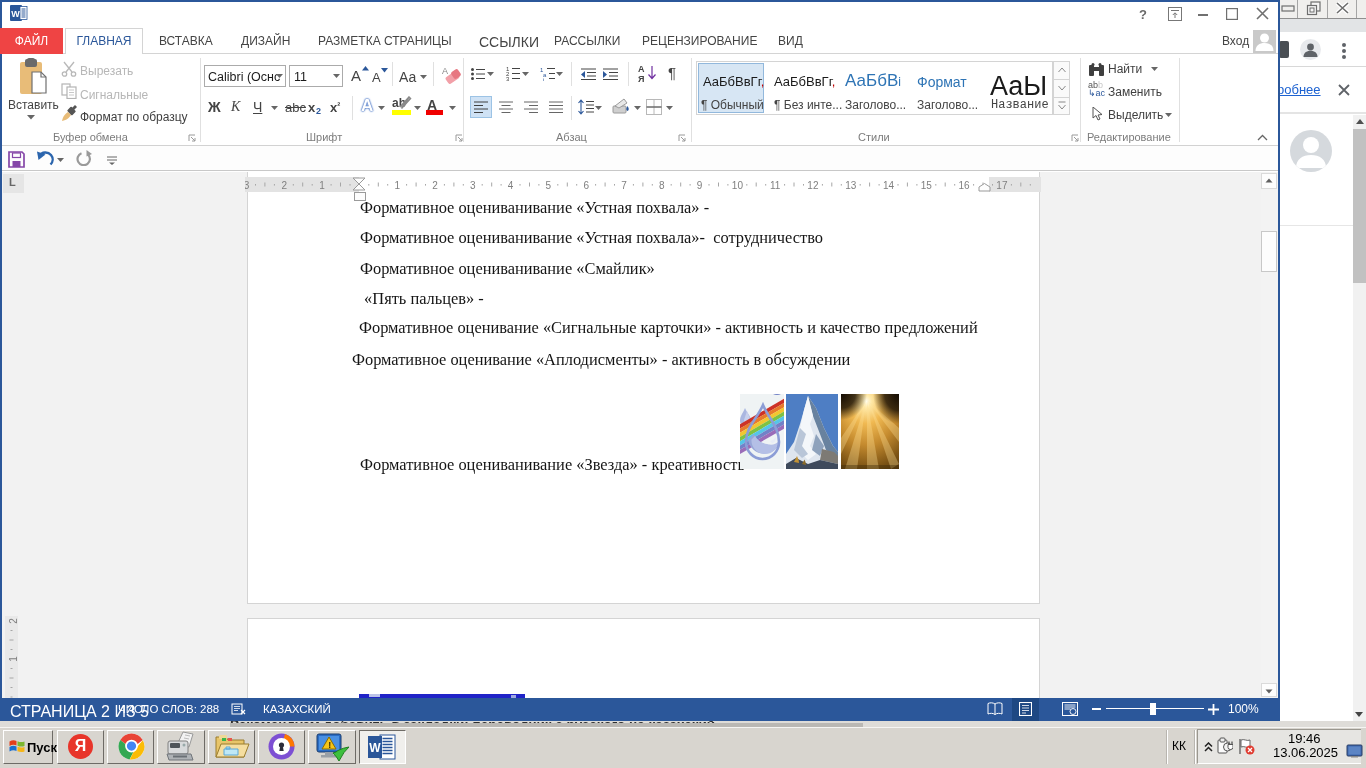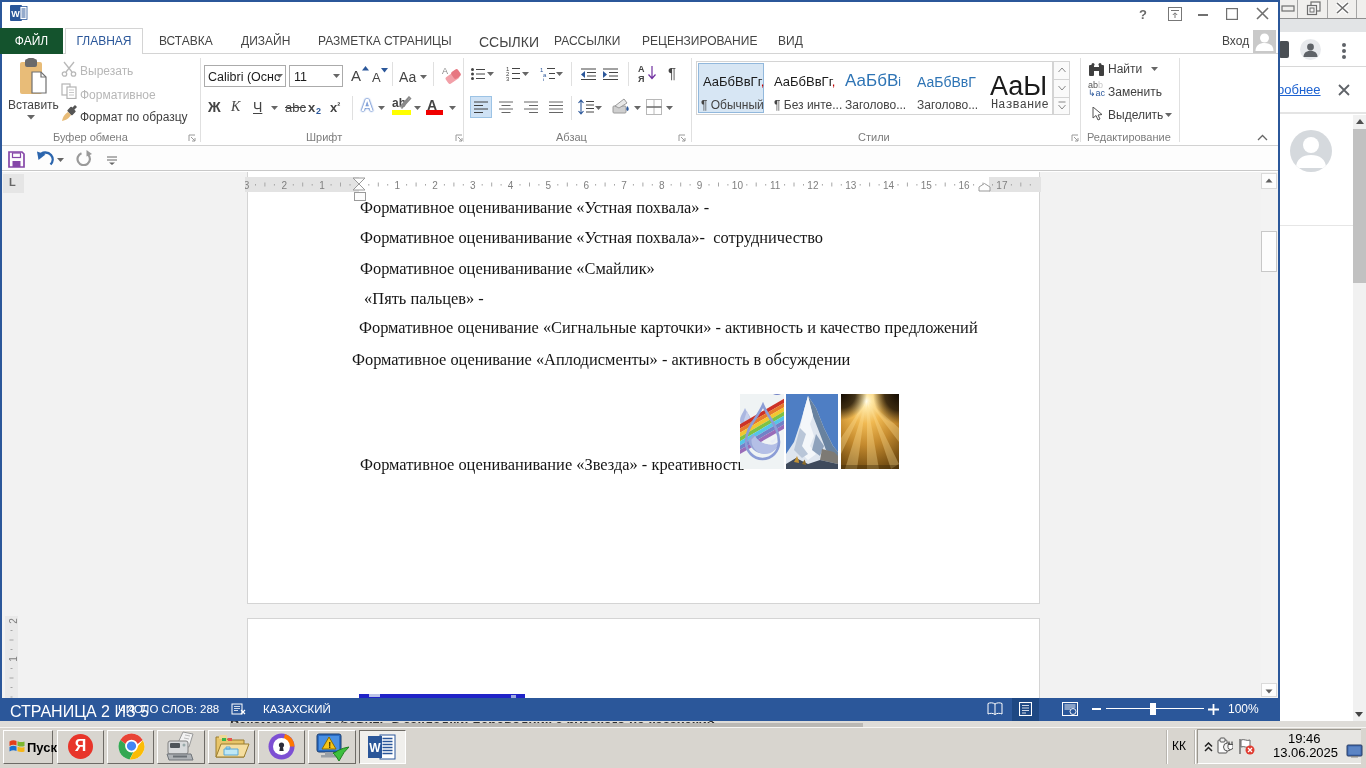--- a/index.html
+++ b/index.html
@@ -90,21 +90,21 @@
     </svg>
 <div class="a" style="left:1198px;top:14px;width:10px;height:2px;background:#707070;"></div>
 <svg class="a" style="left:1226px;top:8px;" width="12" height="12">
       <rect x="0.5" y="0.5" width="11" height="11" fill="none" stroke="#707070" stroke-width="1.4"></rect>
     </svg>
 <svg class="a" style="left:1256px;top:7px;" width="13" height="13">
       <path d="M1 1 L12 12 M12 1 L1 12" stroke="#707070" stroke-width="1.6"></path>
     </svg>
 
 <div class="a" style="left:2px;top:28px;width:1276px;height:26px;background:#fff;border-bottom:1px solid #d4d4d4;box-sizing:border-box;"></div>
-<div class="a" style="left:0;top:28px;width:63px;height:26px;background:#14532d;color:#fff;font-size:12px;text-align:center;line-height:26px;">ФАЙЛ</div>
+<div class="a" style="left:0;top:28px;width:63px;height:26px;background:#ef4444;color:#fff;font-size:12px;text-align:center;line-height:26px;">ФАЙЛ</div>
 <div class="a" style="left:65px;top:28px;width:78px;height:26px;background:#fff;border:1px solid #d4d4d4;border-bottom:none;box-sizing:border-box;color:#2b579a;font-size:12px;text-align:center;line-height:25px;">ГЛАВНАЯ</div>
 <div class="tx" style="left:159px;top:34px;font-size:12px;color:#444;">ВСТАВКА</div>
 <div class="tx" style="left:241px;top:34px;font-size:12px;color:#444;">ДИЗАЙН</div>
 <div class="tx" style="left:318px;top:34px;font-size:12px;color:#444;">РАЗМЕТКА СТРАНИЦЫ</div>
 <div class="tx" style="left:479px;top:34px;font-size:14px;color:#444;">ССЫЛКИ</div>
 <div class="tx" style="left:554px;top:34px;font-size:12px;color:#444;">РАССЫЛКИ</div>
 <div class="tx" style="left:642px;top:34px;font-size:12px;color:#444;">РЕЦЕНЗИРОВАНИЕ</div>
 <div class="tx" style="left:778px;top:34px;font-size:12px;color:#444;">ВИД</div>
 <div class="tx" style="left:1222px;top:34px;font-size:12px;color:#444;">Вход</div>
 <div class="a" style="left:1253px;top:30px;width:23px;height:23px;background:#c9c9c9;">
@@ -141,21 +141,21 @@
         <circle cx="3.5" cy="13" r="2.2"></circle>
         <circle cx="12.5" cy="13" r="2.2"></circle>
       </g>
 </svg>
 <div class="tx" style="left:80px;top:64px;font-size:12px;color:#b7b7b7;">Вырезать</div>
 <svg class="a" style="left:61px;top:83px;" width="17" height="16" viewBox="0 0 17 16">
  <rect x="1" y="1" width="8" height="11" fill="#fff" stroke="#b4b4b4" stroke-width="1.2"></rect>
  <rect x="6" y="4" width="9" height="11.5" fill="#fff" stroke="#b4b4b4" stroke-width="1.2"></rect>
  <path d="M8 7h5M8 9.5h5M8 12h5" stroke="#c8c8c8"></path>
 </svg>
-<div class="tx" style="left:80px;top:88px;font-size:12px;color:#b7b7b7;">Формативное</div>
+<div class="tx" style="left:80px;top:88px;font-size:12px;color:#b7b7b7;">Сигнальные</div>
 <svg class="a" style="left:61px;top:105px;" width="18" height="17" viewBox="0 0 18 17">
  <path d="M1 16 C2 11 4 9 7 7 L10 10 C8 13 6 15 1 16 Z" fill="#e8bc78"></path>
  <rect x="7" y="3" width="7" height="6" rx="1" transform="rotate(45 10.5 6)" fill="#555"></rect>
  <path d="M14 0 l2 2 -3 3 -2 -2 z" fill="#555"></path>
 </svg>
 <div class="tx" style="left:80px;top:110px;font-size:12px;color:#3f3f3f;">Формат по образцу</div>
 <div class="tx" style="left:53px;top:131px;font-size:11px;color:#7c7c7c;">Буфер обмена</div>
 <svg class="a" style="left:188px;top:134px;" width="8" height="8">
       <path d="M1 1 H7 M1 1 V7" stroke="#9a9a9a"></path>
       <path d="M3 3 L7 7 M7 7 v-3 M7 7 h-3" stroke="#9a9a9a"></path>
@@ -316,21 +316,21 @@
     </svg>
 
 <div class="a" style="left:696px;top:61px;width:357px;height:54px;border:1px solid #d4d4d4;box-sizing:border-box;background:#fff;"></div>
 <div class="a" style="left:698px;top:63px;width:66px;height:50px;background:#d7e6f4;border:1px solid #92b8dc;box-sizing:border-box;"></div>
 <div class="tx" style="left:703px;top:74px;font-size:13px;color:#1a1a1a;">АаБбВвГг<span style="color:#c00000;">,</span></div>
 <div class="tx" style="left:701px;top:98px;font-size:12px;color:#444;">¶ Обычный</div>
 <div class="tx" style="left:774px;top:74px;font-size:13px;color:#1a1a1a;">АаБбВвГг<span style="color:#c00000;">,</span></div>
 <div class="tx" style="left:774px;top:98px;font-size:12px;color:#444;">¶ Без инте...</div>
 <div class="tx" style="left:845px;top:71px;font-size:17px;color:#2e74b5;">АаБбВ<span style="font-size:12px;">і</span></div>
 <div class="tx" style="left:845px;top:98px;font-size:12px;color:#444;">Заголово...</div>
-<div class="tx" style="left:917px;top:74px;font-size:14px;color:#2e74b5;">АаБбВвГ</div>
+<div class="tx" style="left:917px;top:74px;font-size:14px;color:#2e74b5;">Формат</div>
 <div class="tx" style="left:917px;top:98px;font-size:12px;color:#444;">Заголово...</div>
 <div class="tx" style="left:990px;top:63px;font-size:27px;color:#1a1a1a;font-family:'Liberation Sans';font-weight:300;margin-top:8px;">АаЫ</div>
 <div class="tx" style="left:991px;top:98px;font-size:12px;color:#444;font-family:Liberation Mono, monospace;">Название</div>
 <div class="a" style="left:1053px;top:61px;width:17px;height:54px;border:1px solid #d4d4d4;box-sizing:border-box;background:#fafafa;"></div>
 <div class="a" style="left:1053px;top:79px;width:17px;height:1px;background:#d4d4d4;"></div>
 <div class="a" style="left:1053px;top:97px;width:17px;height:1px;background:#d4d4d4;"></div>
 <svg class="a" style="left:1058px;top:67px;" width="8" height="6">
       <path d="M0.5 5 L4 1 L7.5 5" stroke="#888" fill="none"></path>
     </svg>
 <svg class="a" style="left:1058px;top:85px;" width="8" height="6">

